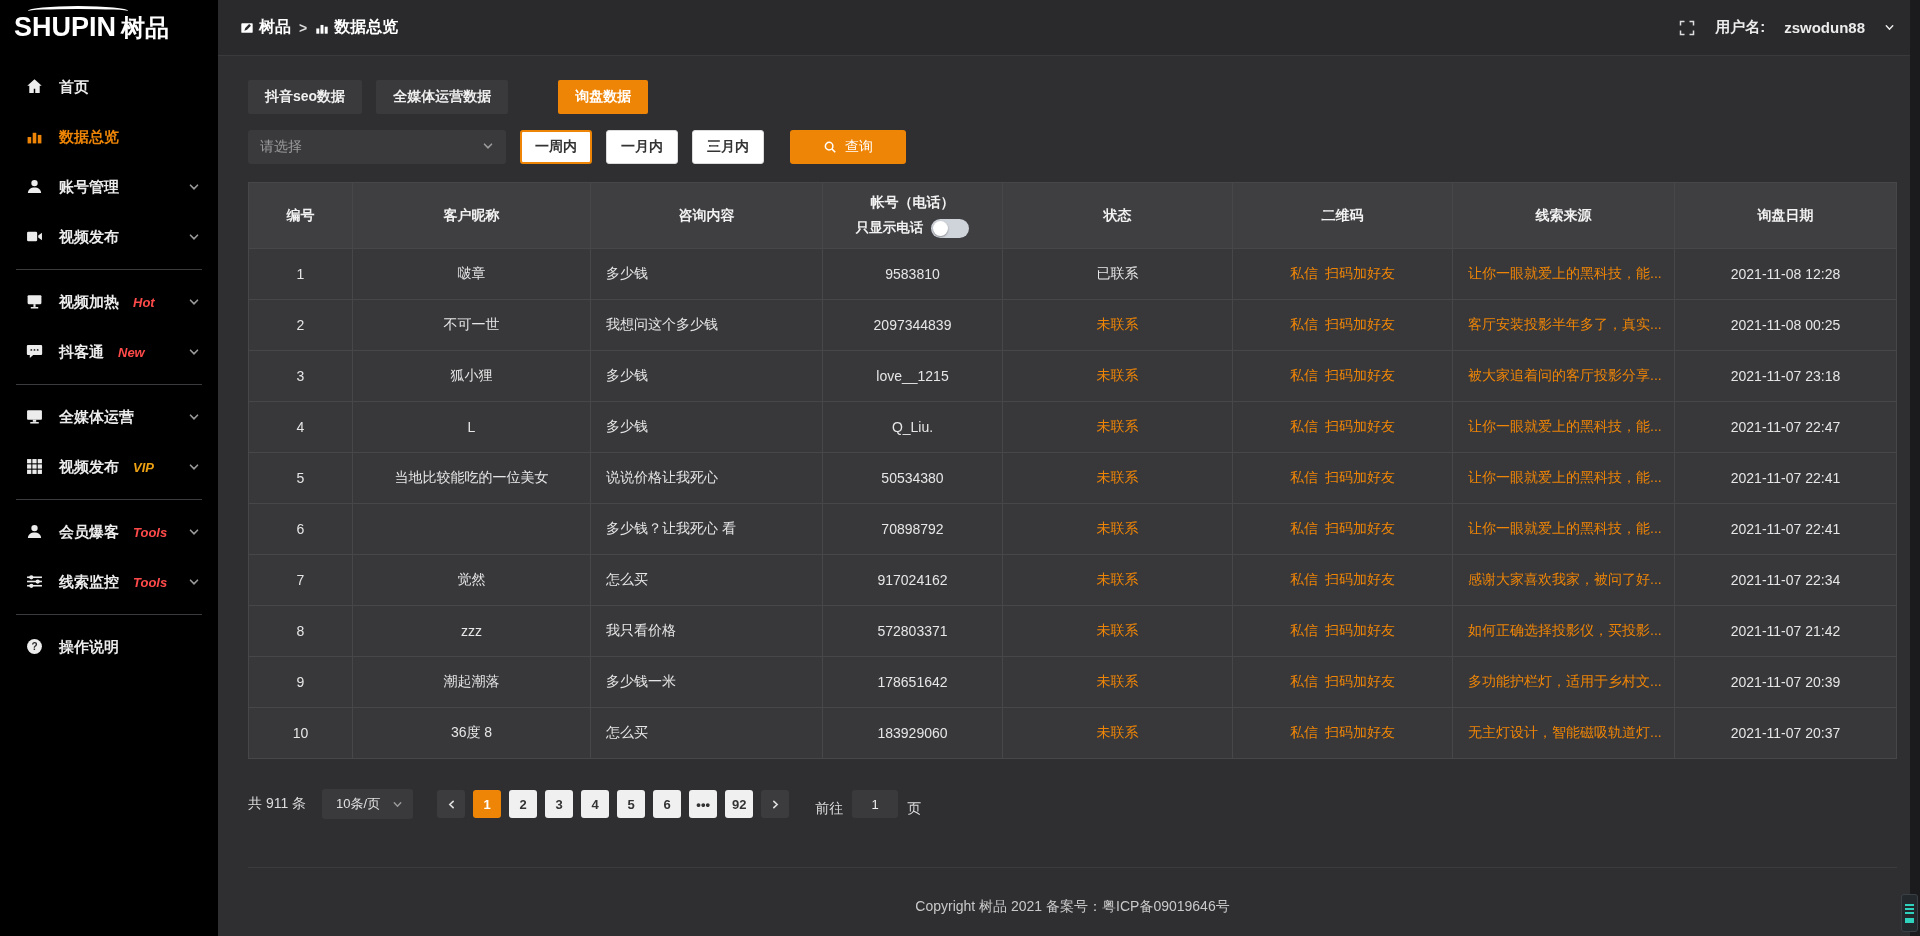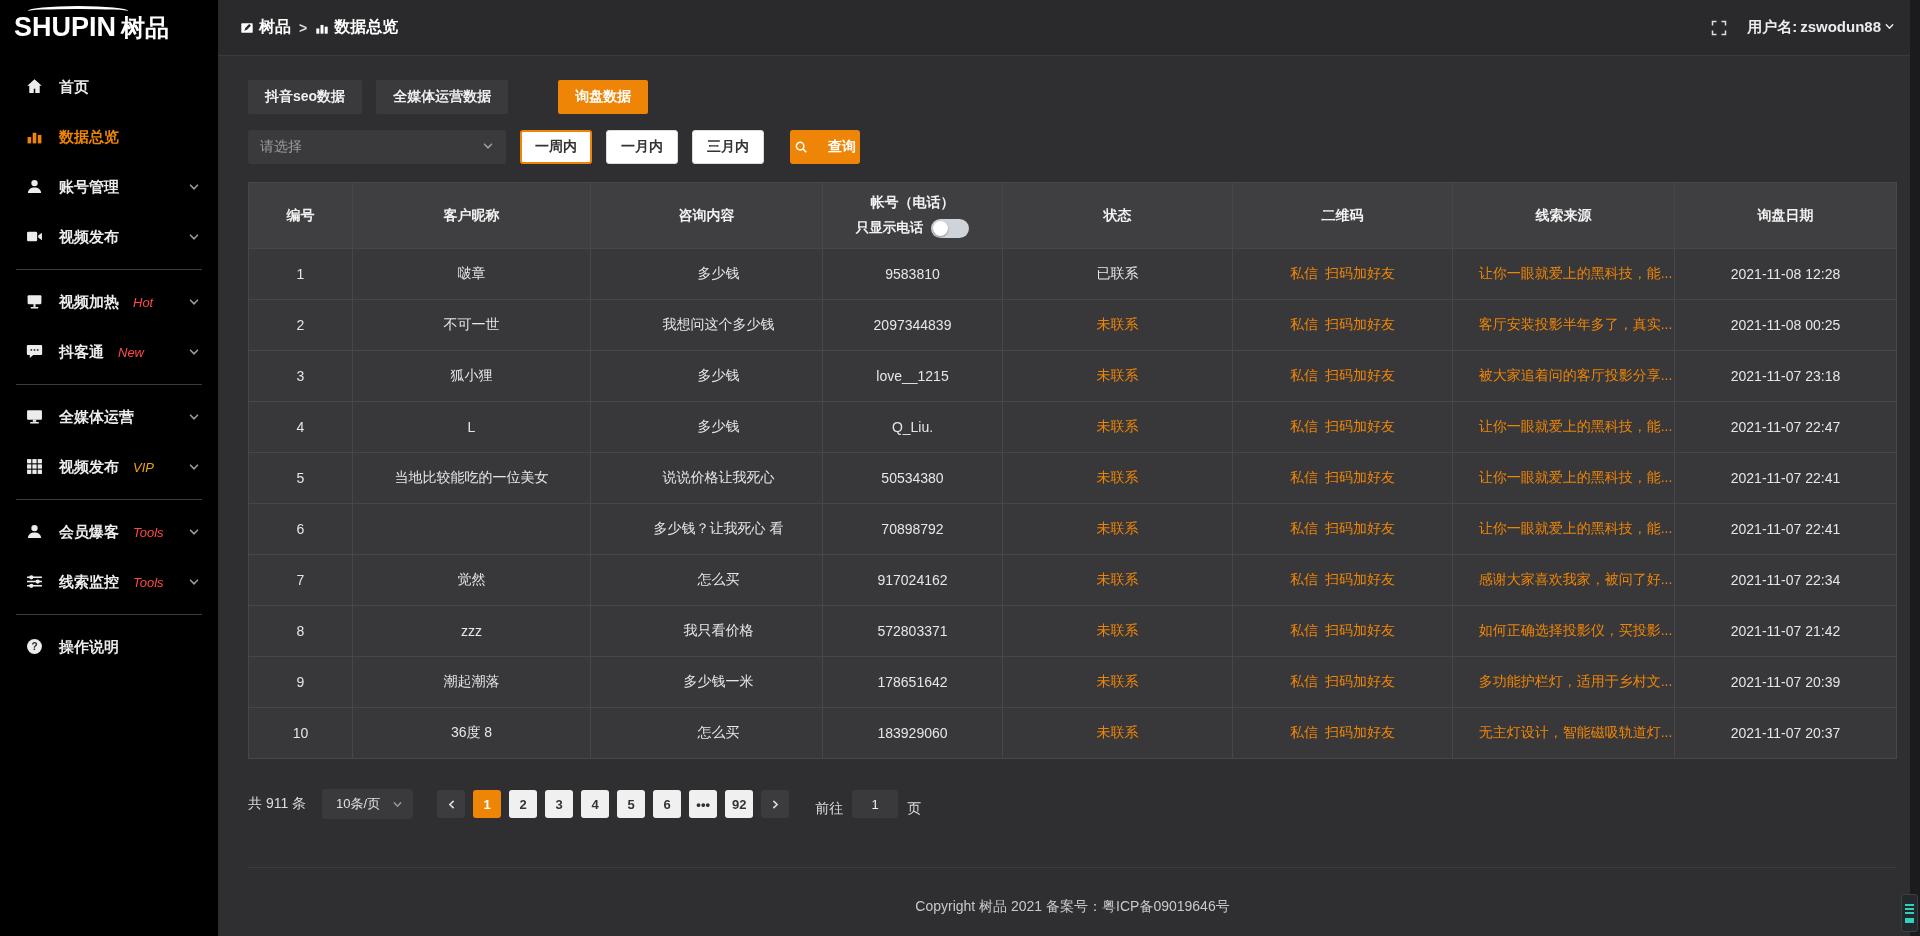--- a/index.html
+++ b/index.html
@@ -15,68 +15,68 @@
   .logo-cn { font-size:24px; font-weight:800; color:#fff; }
   .logo-arc { position:absolute; left:14px; top:-6px; width:100px; height:10px;
               border-top:3px solid #fff; border-radius:50%; }
   nav { padding-top:6px; }
   .menu-item { height:50px; display:flex; align-items:center; padding:0 18px 0 26px;
                color:#ececec; font-size:15px; font-weight:600; cursor:pointer; }
   .menu-item.active { color:#ef8506; }
   .mi-icon { width:18px; height:18px; margin-right:15px; display:inline-flex; }
   .mi-icon svg { width:17px; height:17px; fill:currentColor; }
   .mi-label { white-space:nowrap; }
-  .mi-badge { margin-left:14px; font-size:13px; font-style:italic; font-weight:400; }
+  .mi-badge { margin-left:14px; font-size:13px; font-style:italic; font-weight:700; }
   .mi-chevron { margin-left:auto; color:#9a9a9a; display:inline-flex; }
   .mi-chevron svg { width:12px; height:12px; }
   .menu-divider { border-top:1px solid #3b3b3e; margin:7px 16px; }
 
   
   .main { flex:1; display:flex; flex-direction:column; height:100%; }
   .topbar { height:56px; flex-shrink:0; display:flex; align-items:center;
             justify-content:space-between; padding:0 26px 0 22px;
             border-bottom:1px solid #3a3a3d; background:#2a2a2d; }
   .breadcrumb { display:flex; align-items:center; gap:8px; color:#fff;
                 font-size:16px; font-weight:700; }
   .crumb { display:flex; align-items:center; gap:5px; cursor:pointer; }
   .crumb .bicon { display:inline-flex; } .crumb .bicon svg { width:14px; height:14px; fill:#fff; }
   .crumb-sep { color:#ddd; font-size:14px; font-weight:700; }
   .topbar-right { display:flex; align-items:center; gap:20px; color:#ececec; font-size:15px; }
   .fs-icon { display:inline-flex; cursor:pointer; } .fs-icon svg { width:16px; height:16px; color:#ddd; }
-  .user-entry { display:flex; gap:3px; cursor:pointer; font-weight:600; }
+  .user-entry { display:flex; align-items:center; gap:19px; cursor:pointer; font-weight:600; }
   .user-entry .uchev svg { width:11px; height:11px; }
 
   
   .content { flex:1; background:#2f2f32; padding:24px 24px 0 30px; overflow:hidden; }
   .tabs { display:flex; }
   .tab { height:34px; padding:0 17px; background:#3a3a3d; color:#f0f0f0; border:none;
          font-size:14px; font-weight:700; border-radius:2px; margin-right:14px; cursor:pointer;
          font-family:inherit; }
   .tab.active { background:#ef8506; color:#fff;margin-left:36px; }
 
   .filterbar { display:flex; align-items:center; margin-top:16px; }
   .filter-select { width:258px; height:34px; background:#3a3a3d; border-radius:3px;
                    display:flex; align-items:center; justify-content:space-between;
                    padding:0 12px; color:#9b9b9b; font-size:14px; cursor:pointer; }
   .filter-select .fchev svg { width:12px; height:12px; color:#9b9b9b; }
   .time-btn { width:72px; height:34px; background:#fff; border:1px solid #dcdcdc; color:#333;
               border-radius:3px; font-size:14px; font-weight:700; margin-left:14px; cursor:pointer;
               font-family:inherit; }
   .time-btn.active { border:2px solid #ef8506; }
-  .search-btn { height:34px; padding:0 4px; margin-left:26px; background:#ef8506; border:none;
-                color:#fff; font-size:14px; font-weight:700; border-radius:3px; display:flex;
-                align-items:center; gap:20px; cursor:pointer; font-family:inherit; }
+  .search-btn { height:34px; padding:0 33px; margin-left:26px; background:#ef8506; border:none;
+                color:#fff; font-size:14px; font-weight:400; border-radius:3px; display:flex;
+                align-items:center; gap:8px; cursor:pointer; font-family:inherit; }
   .search-btn svg { width:14px; height:14px; }
 
   
   table { width:1648px; margin-top:18px; border-collapse:collapse; table-layout:fixed; }
   th,td { border:1px solid #47474a; text-align:center; font-size:14px; }
   th { background:#3f3f42; color:#f2f2f2; height:66px; font-weight:600; }
   td { background:#38383b; color:#e6e6e6; height:51px; }
-  td.al, th.al { text-align:center; padding-left:24px; }
+  td.al, th.al { text-align:left; padding-left:15px; }
   .th-sub { display:flex; align-items:flex-start; justify-content:center; gap:4px; margin-top:7px;
             font-weight:600; font-size:13.5px; }
   .switch { width:38px; height:19px; border-radius:10px; background:#cfd3da; position:relative;
             display:inline-block; cursor:pointer; margin-left:4px; }
   .switch::after { content:''; position:absolute; left:2px; top:2px; width:15px; height:15px;
                    border-radius:50%; background:#fff; box-shadow:0 1px 2px rgba(0,0,0,.35); }
   .st-pending { color:#ef8506; }
   .tbl-link { color:#ef8506; cursor:pointer; }
   .qr-links { display:inline-flex; gap:7px; }
 

